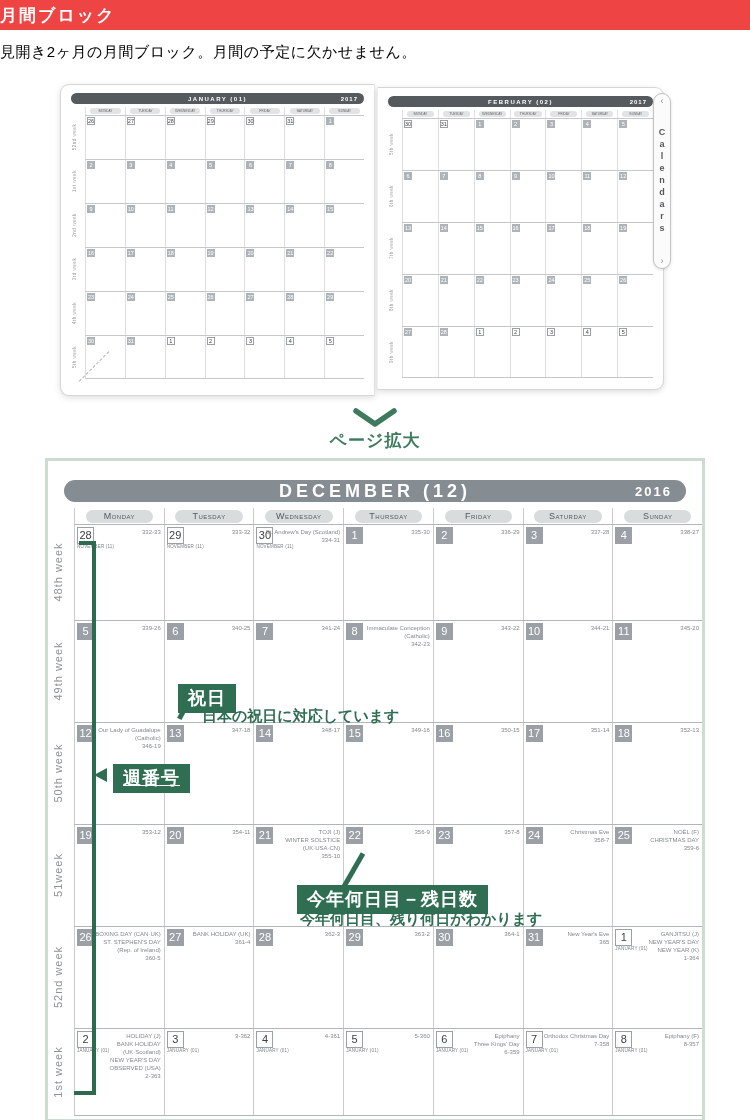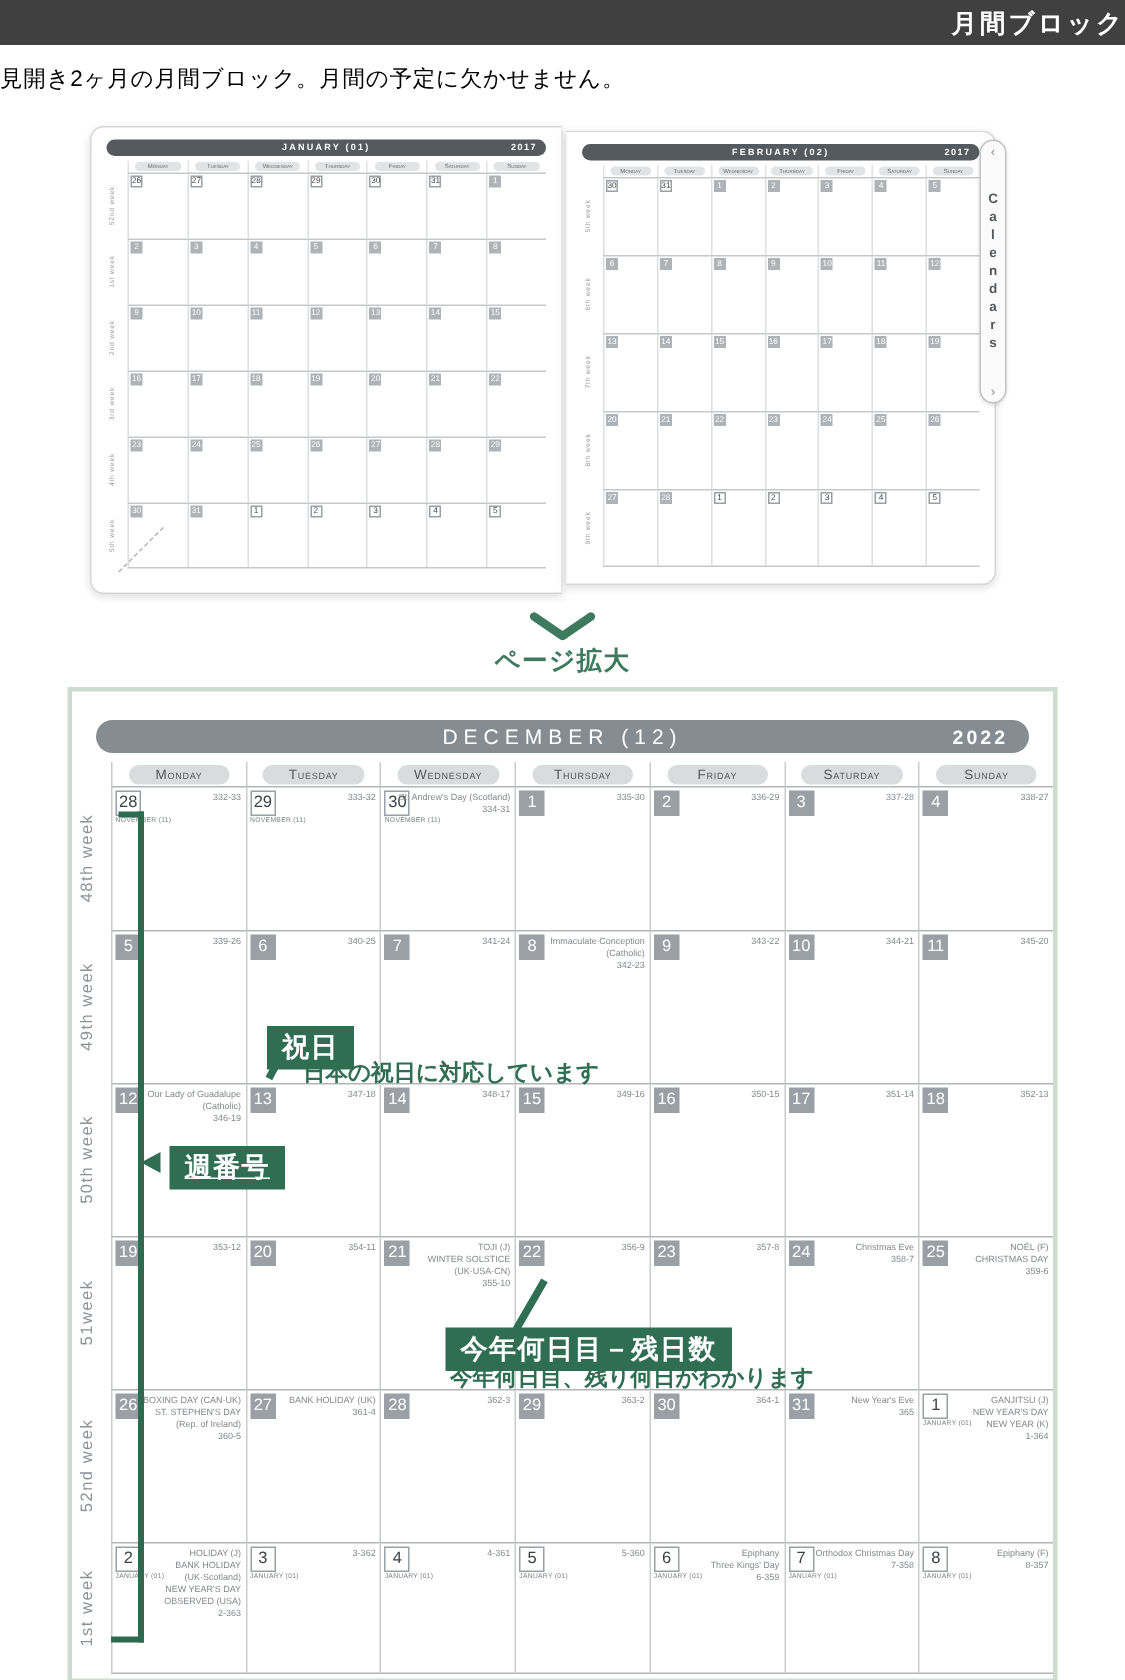--- a/index.html
+++ b/index.html
@@ -4,21 +4,21 @@
 <style>
   * { margin:0; padding:0; box-sizing:border-box; }
   html,body { background:#fff; }
   body {
     width:750px; height:1120px; overflow:hidden;
     font-family:"Liberation Sans","DejaVu Sans",sans-serif;
     position:relative;
   }
 
   
-  .top-bar { height:30px; background:#404040; display:flex; align-items:center; justify-content:flex-end; }
+  .top-bar { height:30px; background:#ef4444; display:flex; align-items:center; justify-content:flex-start; }
   .top-bar span { color:#fff; font-size:17px; font-weight:bold; letter-spacing:2px; }
   .intro { margin-top:13px; text-align:left; font-size:15px; color:#000000; letter-spacing:.5px; }
 
   
   .photo { position:relative; width:640px; height:330px; margin:12px auto 0; }
   .mini-page { position:absolute; background:#fff; border:1px solid #d6d6d6; box-shadow:0 2px 6px rgba(0,0,0,.13); overflow:hidden; }
   .mini-page.left  { left:5px;  top:10px; width:315px; height:312px; border-radius:9px 0 0 9px; border-right:1px solid #e9e9e9; }
   .mini-page.right { left:322px; top:13px; width:287px; height:303px; border-radius:0 9px 9px 0; border-left:1px solid #eee; }
   .m-bar { height:11px; margin:8px 10px 3px; background:#555a5e; border-radius:6px; position:relative; display:flex; align-items:center; justify-content:center; }
   .m-month { color:#fff; font-size:6px; font-weight:bold; letter-spacing:1.5px; }
@@ -41,21 +41,21 @@
   .dotted-corner { position:absolute; left:18px; top:292px; width:42px; border-top:1px dashed #b4b4b4; transform:rotate(-45deg); }
 
   
   .zoom-cue { text-align:center; margin-top:4px; }
   .zoom-cue svg { display:block; margin:0 auto; }
   .zoom-label { color:#3e7a5d; font-size:17px; font-weight:bold; letter-spacing:1px; margin-top:1px; }
 
   
   .bigcal { width:660px; margin:6px auto 0; background:#fff; border:3px solid #cddcd0; position:relative; padding-bottom:3px; }
   .cal-bar { height:22px; margin:19px 16px 6px; background:#868d92; border-radius:11px; position:relative; display:flex; align-items:center; justify-content:center; }
-  .cal-month { color:#fff; font-weight:normal; font-size:14px; letter-spacing:4px;text-align:right; }
+  .cal-month { color:#fff; font-weight:bold; font-size:18px; letter-spacing:4px;text-align:right; }
   .cal-year { position:absolute; right:14px; color:#fff; font-weight:bold; font-size:13px; letter-spacing:2px; }
   .cal-pills { display:flex; height:16px; }
   .p-gut { width:26px; flex:none; }
   .p-cell { flex:1; border-left:1px solid #c9cbcc; display:flex; align-items:center; justify-content:center; }
   .pill { background:#d9dcdd; border-radius:7px; width:76%; text-align:center; font-variant:small-caps; font-size:9px; color:#54585c; letter-spacing:.5px; line-height:13px; }
   .w-row { display:flex; }
   .w-gut { width:26px; flex:none; position:relative; }
   .w-label { position:absolute; left:4px; top:50%; transform:translateY(-50%) rotate(180deg); writing-mode:vertical-rl; font-size:11px; color:#8d9296; letter-spacing:1px; white-space:nowrap; }
   .w-days { flex:1; display:flex; border-top:1px solid #b3b6b8; }
   .w-row:last-child .w-days { border-bottom:1px solid #b3b6b8; }
@@ -473,21 +473,21 @@
 <div class="zoom-cue">
   <svg class="chev" width="46" height="20" viewBox="0 0 46 20">
     <polyline points="4,3 23,16 42,3" fill="none" stroke="#3e7a5d" stroke-width="5.5" stroke-linecap="round" stroke-linejoin="round"></polyline>
   </svg>
   <div class="zoom-label">ページ拡大</div>
 </div>
 
 <div class="bigcal">
   <div class="cal-bar">
     <span class="cal-month">DECEMBER (12)</span>
-    <span class="cal-year">2022</span>
+    <span class="cal-year">2016</span>
   </div>
   <div class="cal-pills" id="calPills">
       <div class="p-gut"></div>
       <div class="p-cell">
         <span class="pill">Monday</span>
       </div>
       <div class="p-cell">
         <span class="pill">Tuesday</span>
       </div>
       <div class="p-cell">

